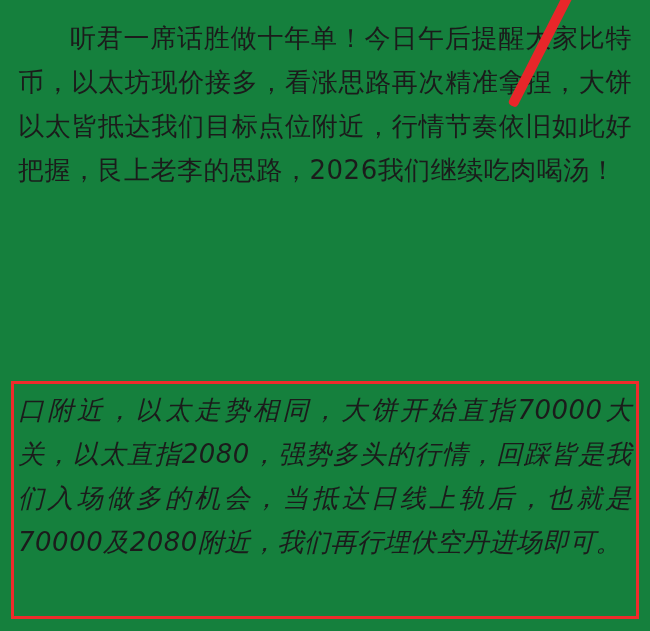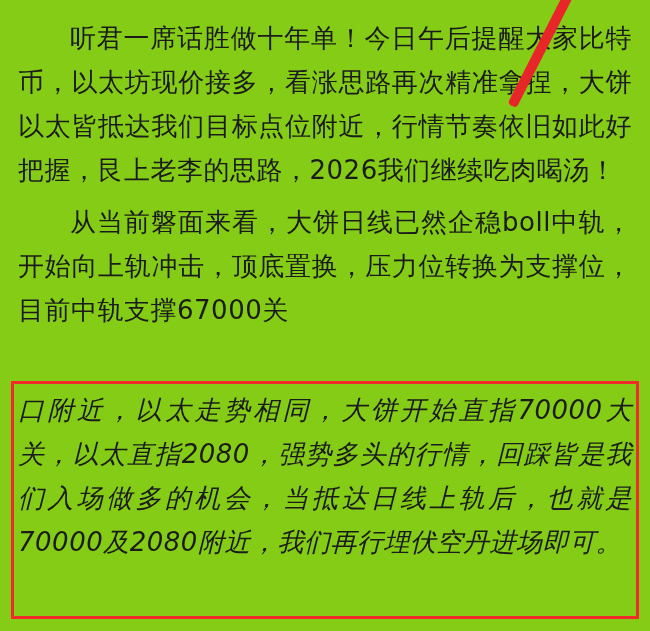--- a/index.html
+++ b/index.html
@@ -4,21 +4,21 @@
 <style>
   html, body {
     margin: 0;
     padding: 0;
     background: #ffffff;
   }
   #page {
     position: relative;
     width: 650px;
     height: 631px;
-    background: #84cc16;
+    background: #15803d;
     overflow: hidden;
     font-family: "DejaVu Sans", "Liberation Sans", sans-serif;
   }
   .text-body {
     position: absolute;
     left: 18px;
     top: 16px;
     width: 614px;
     font-size: 26px;
     line-height: 44px;
@@ -73,21 +73,20 @@
     font-style: italic;
   }
 </style>
 </head>
 <body>
 
 <div id="page">
 
   <div class="text-body">
     <p class="para p1">听君一席话胜做十年单！今日午后提醒大家比特币，以太坊现价接多，看涨思路再次精准拿捏，大饼以太皆抵达我们目标点位附近，行情节奏依旧如此好把握，艮上老李的思路，2026我们继续吃肉喝汤！</p>
-    <p class="para p2">从当前磐面来看，大饼日线已然企稳boll中轨，开始向上轨冲击，顶底置换，压力位转换为支撑位，目前中轨支撑67000关</p>
   </div>
 
   <div class="highlight-block">口附近，以太走势相同，大饼开始直指70000大关，以太直指2080，强势多头的行情，回踩皆是我们入场做多的机会，当抵达日线上轨后，也就是70000及2080附近，我们再行埋伏空丹进场即可。</div>
 
   <div class="red-box"></div>
   <div class="red-stroke"></div>
 
 </div>
 
 </body></html>

